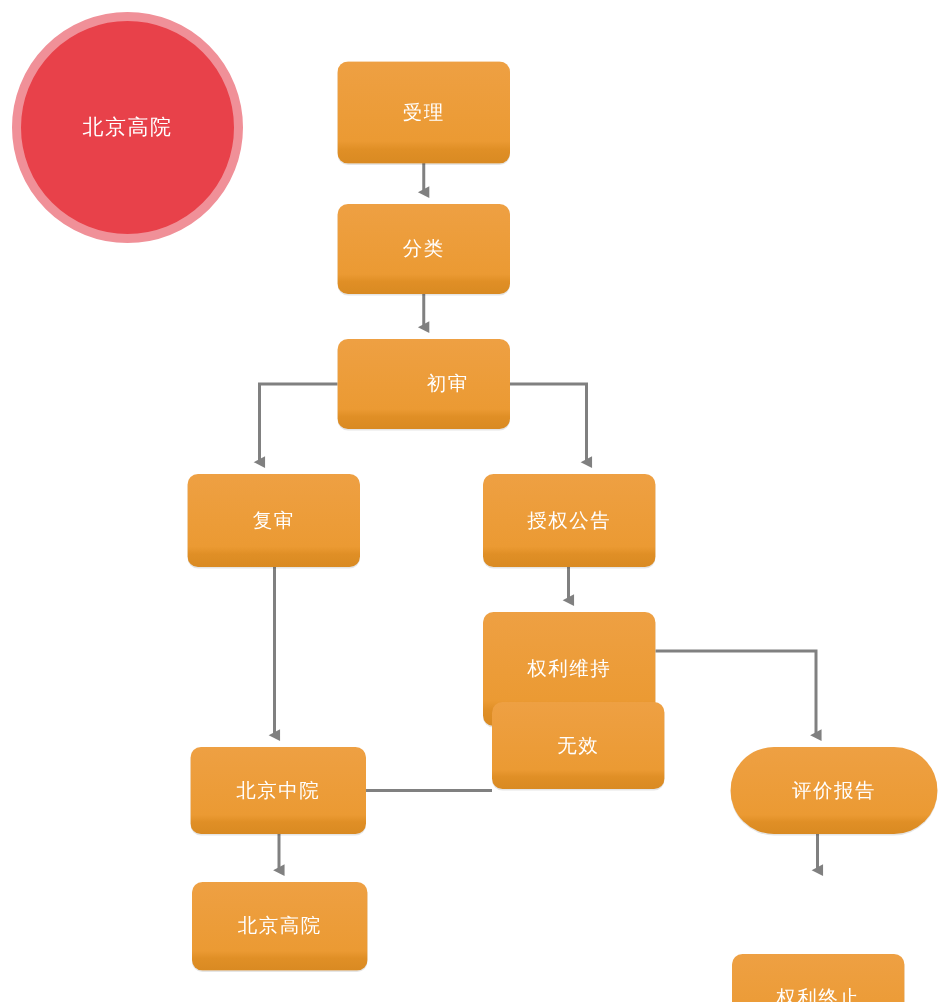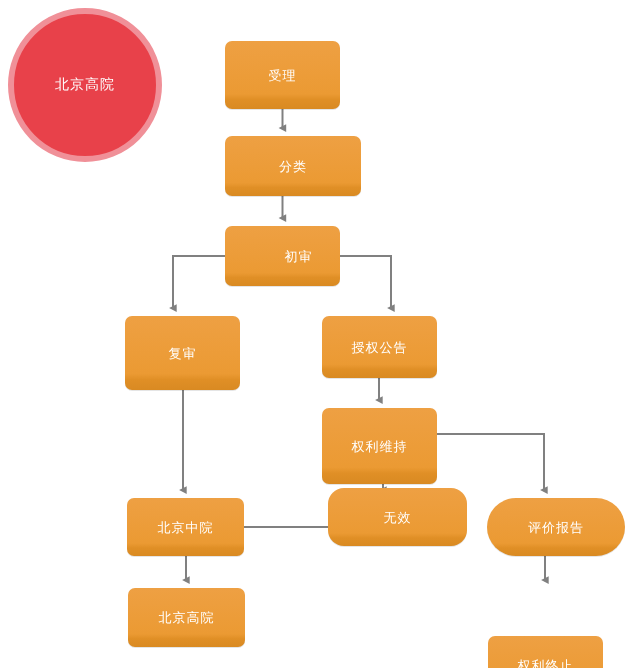--- a/index.html
+++ b/index.html
@@ -96,45 +96,45 @@
   </svg>
 
   <div class="circle-node" style="left:8px; top:8px; width:154px; height:154px;">
     <span>北京高院</span>
   </div>
 
   <div class="node" style="left:225px; top:41px; width:115px; height:68px;">
     <span>受理</span>
   </div>
 
-  <div class="node" style="left:225px; top:136px; width:136px; height:60px;">
+  <div class="node" style="left:225px; top:136px; width:115px; height:60px;">
     <span>分类</span>
   </div>
 
   <div class="node" style="left:225px; top:226px; width:115px; height:60px;padding-left:32px;">
     <span>初审</span>
   </div>
 
-  <div class="node" style="left:125px; top:316px; width:115px; height:74px;">
+  <div class="node" style="left:125px; top:316px; width:115px; height:62px;">
     <span>复审</span>
   </div>
 
   <div class="node" style="left:322px; top:316px; width:115px; height:62px;">
     <span>授权公告</span>
   </div>
 
   <div class="node" style="left:322px; top:408px; width:115px; height:76px;">
     <span>权利维持</span>
   </div>
 
   <div class="node" style="left:127px; top:498px; width:117px; height:58px;text-align:center;">
     <span>北京中院</span>
   </div>
 
-  <div class="node" style="left:328px; top:488px; width:139px; height:58px;border-radius:16px;">
+  <div class="node" style="left:328px; top:468px; width:115px; height:58px;">
     <span>无效</span>
   </div>
 
   <div class="node" style="left:487px; top:498px; width:138px; height:58px;border-radius:29px;">
     <span>评价报告</span>
   </div>
 
   <div class="node" style="left:128px; top:588px; width:117px; height:59px;">
     <span>北京高院</span>
   </div>

